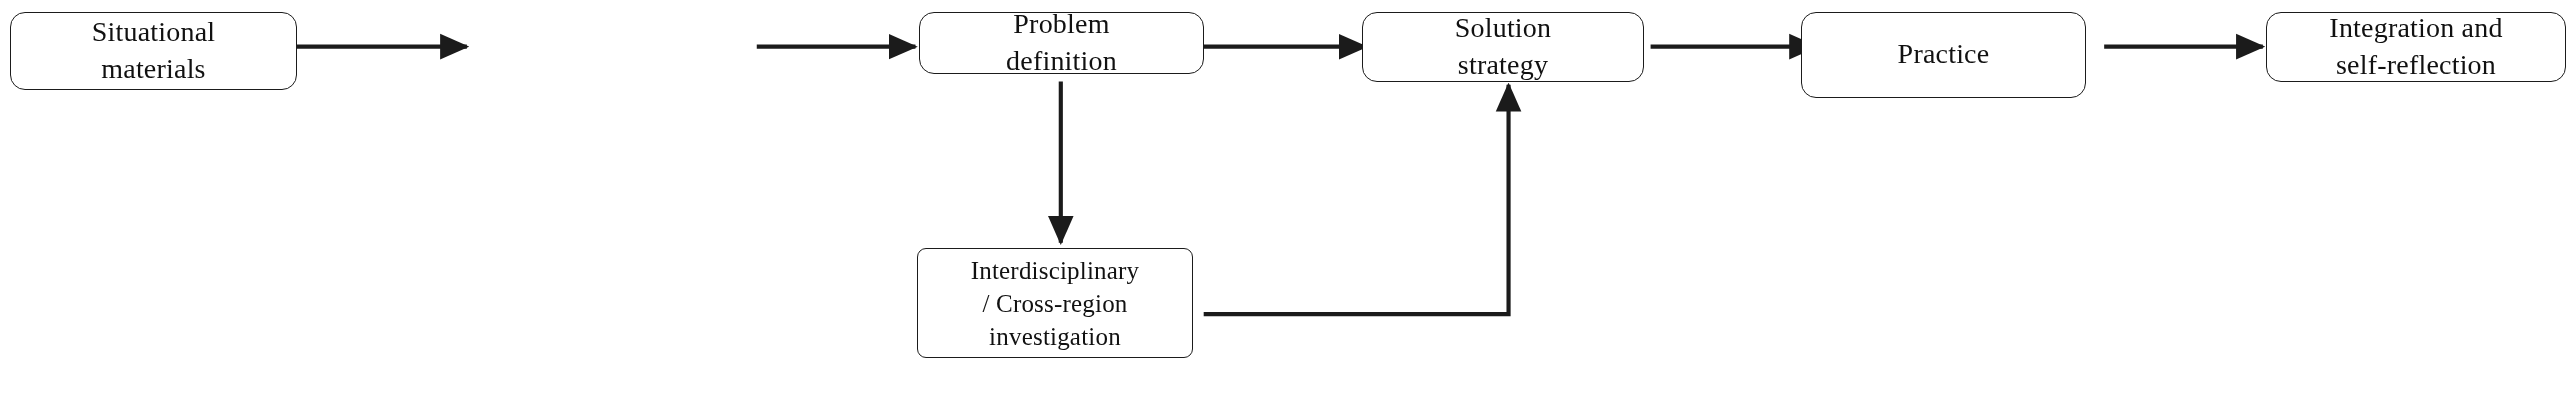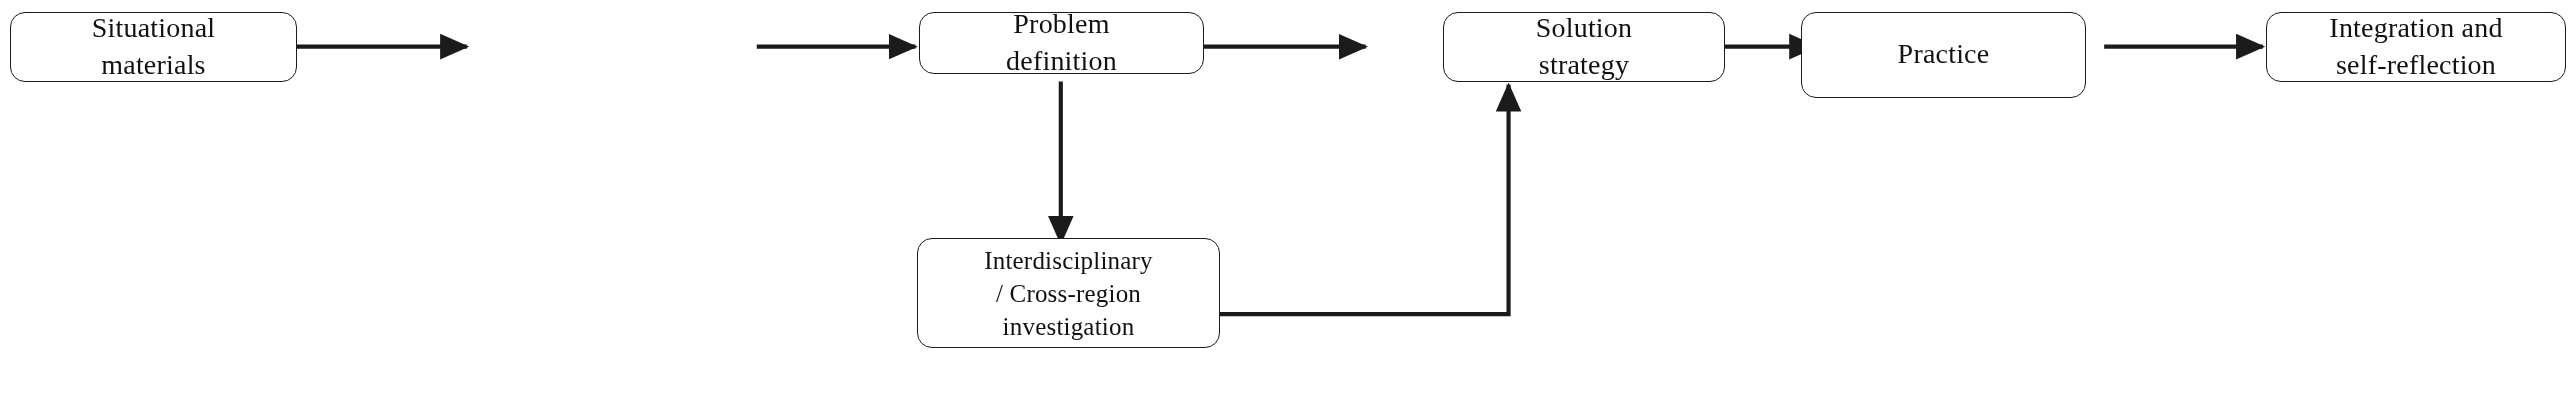--- a/index.html
+++ b/index.html
@@ -72,45 +72,45 @@
 
     <line x1="1987" y1="56" x2="2186" y2="56" stroke="#1b1b1b" stroke-width="5" marker-end="url(#arrow)"></line>
 
     <line x1="2533" y1="56" x2="2724" y2="56" stroke="#1b1b1b" stroke-width="5" marker-end="url(#arrow)"></line>
 
     <line x1="1277" y1="98" x2="1277" y2="292" stroke="#1b1b1b" stroke-width="5" marker-end="url(#arrow)"></line>
 
     <path d="M 1449 378 L 1816 378 L 1816 102" fill="none" stroke="#1b1b1b" stroke-width="5" marker-end="url(#arrow)"></path>
   </svg>
 
-  <div class="node" style="left:10px; top:11.6px; width:287px; height:70px;">
+  <div class="node" style="left:10px; top:11.6px; width:287px; height:78px;">
     <span class="node-label">Situational
 materials</span>
   </div>
 
 
   <div class="node" style="left:919px; top:11.6px; width:285px; height:62px;">
     <span class="node-label">Problem
 definition</span>
   </div>
 
-  <div class="node" style="left:1443px; top:11.6px; width:282px; height:70px;">
+  <div class="node" style="left:1362px; top:11.6px; width:282px; height:70px;">
     <span class="node-label">Solution
 strategy</span>
   </div>
 
   <div class="node" style="left:1801px; top:11.6px; width:285px; height:86px;">
     <span class="node-label">Practice</span>
   </div>
 
   <div class="node" style="left:2266px; top:11.6px; width:300px; height:70px;">
     <span class="node-label">Integration and
 self-reflection</span>
   </div>
 
-  <div class="node node-branch" style="left:917px; top:238px; width:303px; height:110px;">
+  <div class="node node-branch" style="left:917px; top:248px; width:276px; height:110px;border-radius:9px;">
     <span class="node-label">Interdisciplinary
 / Cross-region
 investigation</span>
   </div>
 
 </div>
 
 
 </body></html>

